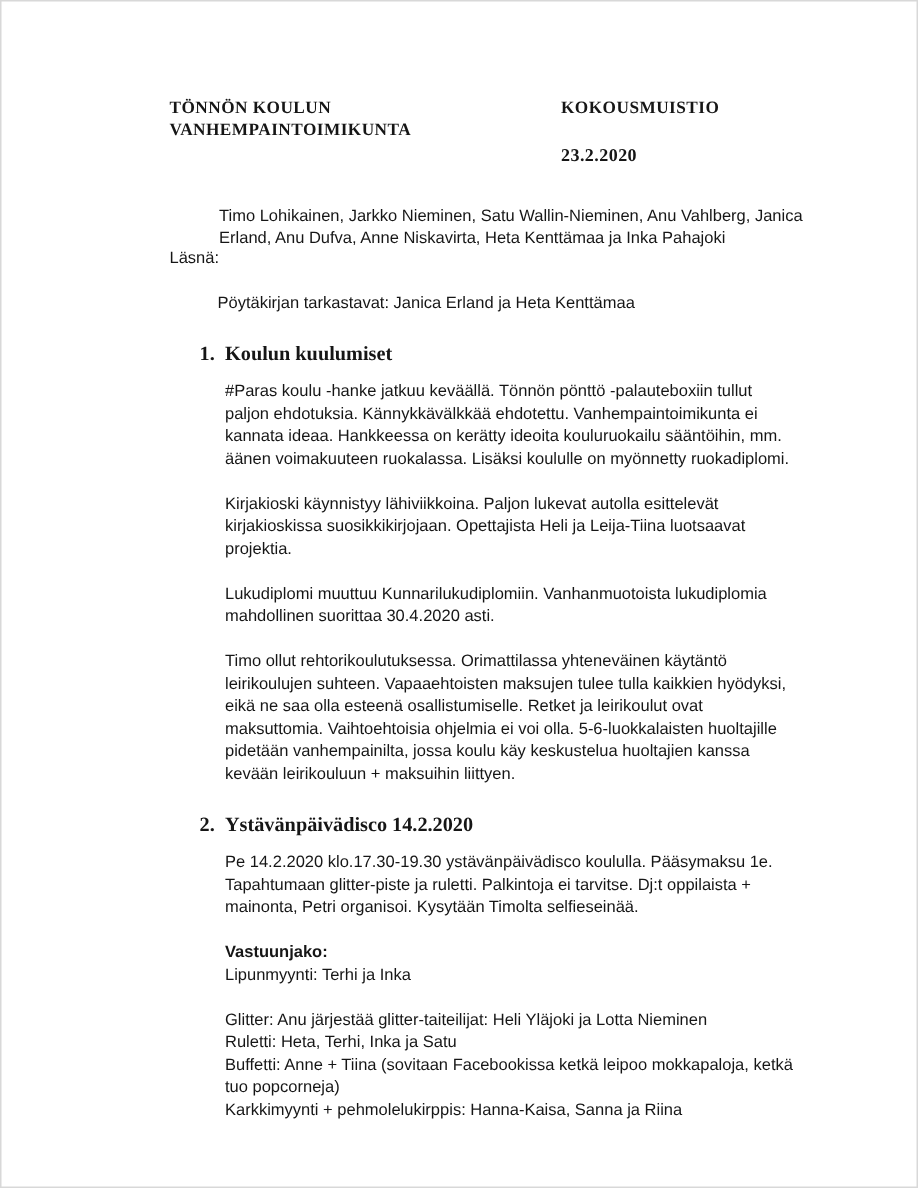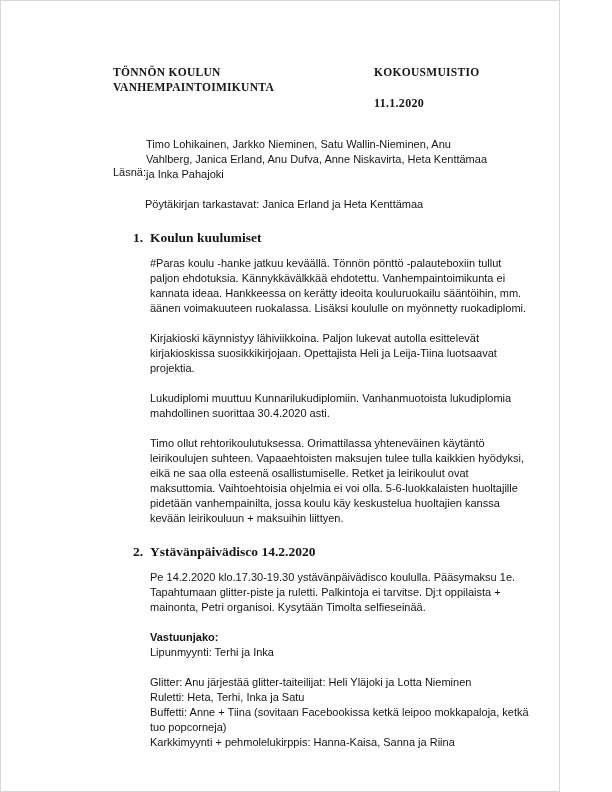--- a/index.html
+++ b/index.html
@@ -2,21 +2,21 @@
 <html><head>
 <meta charset="utf-8">
 <style>
   html, body {
     margin: 0;
     padding: 0;
     background: #ffffff;
   }
   .page {
     position: relative;
-    width: 560px;
+    width: 612px;
     height: 792px;
     box-sizing: border-box;
     background: #ffffff;
     border: 1px solid #d8d8d8;
     padding: 64px 70px 0 112px;
     font-family: "Liberation Sans", sans-serif;
     font-size: 11px;
     line-height: 15px;
     color: #161616;
     overflow: hidden;
@@ -95,21 +95,21 @@
 
 <div class="page">
 
   <div class="doc-header">
     <div class="org-name">
       <div>TÖNNÖN KOULUN</div>
       <div>VANHEMPAINTOIMIKUNTA</div>
     </div>
     <div class="header-right">
       <div class="doc-type">KOKOUSMUISTIO</div>
-      <div class="doc-date">11.1.2020</div>
+      <div class="doc-date">23.2.2020</div>
     </div>
   </div>
 
   <div class="attendees">
     <span class="att-label">Läsnä:</span>
     <span class="att-names">Timo Lohikainen, Jarkko Nieminen, Satu Wallin-Nieminen, Anu Vahlberg, Janica Erland, Anu Dufva, Anne Niskavirta, Heta Kenttämaa ja Inka Pahajoki</span>
   </div>
 
   <p class="reviewers">Pöytäkirjan tarkastavat: Janica Erland ja Heta Kenttämaa</p>
 

